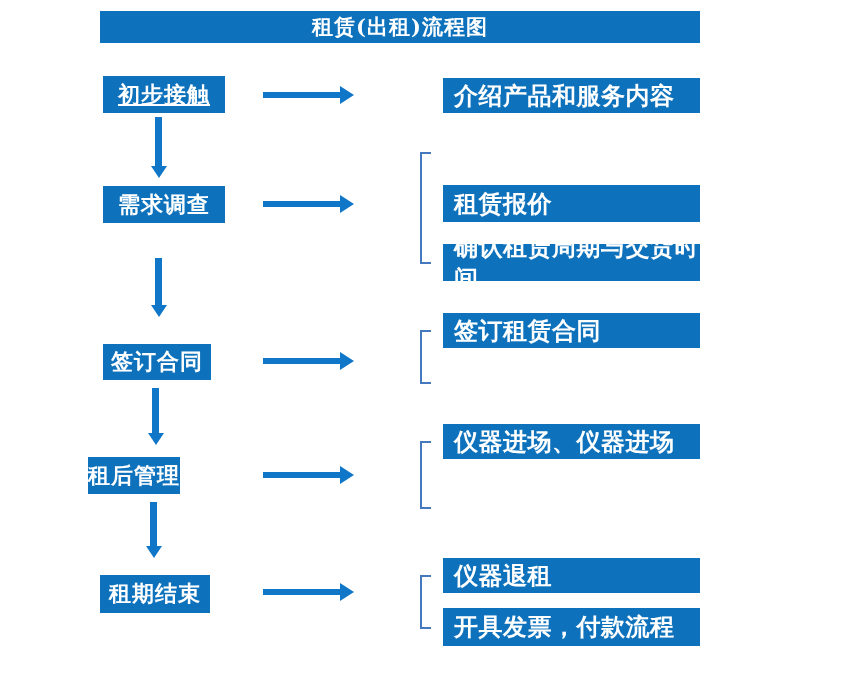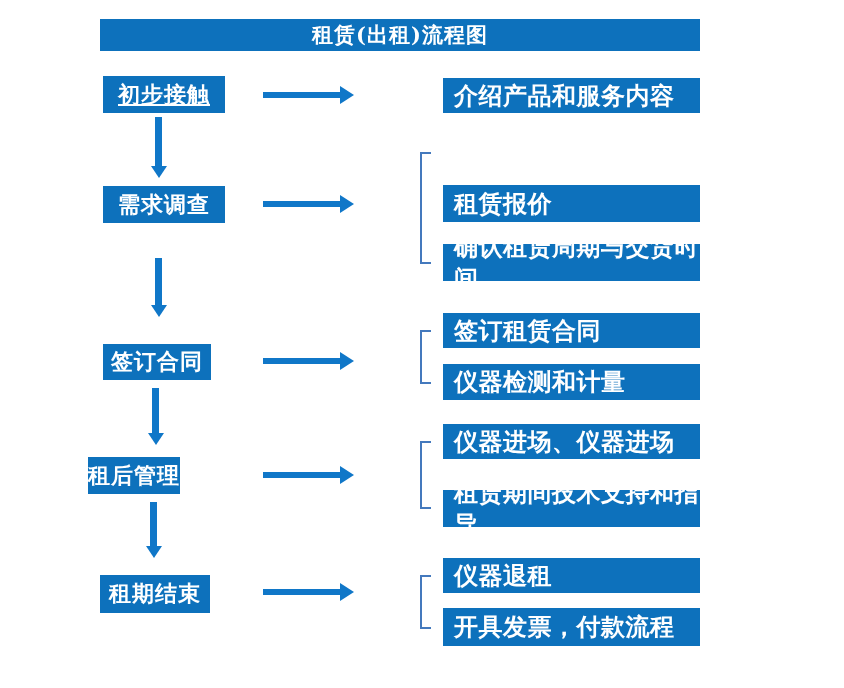--- a/index.html
+++ b/index.html
@@ -8,21 +8,21 @@
     --bracket:#4479bd;
     --text:#ffffff;
     --bg:#ffffff;
   }
   html,body{margin:0;padding:0;background:var(--bg);}
   .canvas{
     position:relative;width:844px;height:688px;background:var(--bg);
     font-family:"DejaVu Serif","Liberation Serif",serif;overflow:hidden;
   }
   .title-bar{
-    position:absolute;left:100px;top:19px;width:600px;height:32px;
+    position:absolute;left:100px;top:11px;width:600px;height:32px;
     background:var(--accent);color:var(--text);
     display:flex;align-items:center;justify-content:center;
     font-size:21px;font-weight:bold;letter-spacing:1px;
   }
   .box{
     position:absolute;background:var(--accent);color:var(--text);
     font-weight:bold;display:flex;align-items:center;box-sizing:border-box;
   }
   .stage{justify-content:center;font-size:22px;letter-spacing:1px;}
   .detail{padding-left:11px;font-size:24px;letter-spacing:0.5px;left:443px;width:257px;}
@@ -101,35 +101,29 @@
   <div class="varrow" id="v2"></div>
 
   <div class="box stage" id="s3">
     <span>签订合同</span>
   </div>
   <div class="harrow" id="a3"></div>
   <div class="bracket" id="b3"></div>
   <div class="box detail" id="r3a">
     <span>签订租赁合同</span>
   </div>
-  <div class="box detail" id="r3b">
-    <span>仪器检测和计量</span>
-  </div>
   <div class="varrow" id="v3"></div>
 
   <div class="box stage" id="s4">
     <span>租后管理</span>
   </div>
   <div class="harrow" id="a4"></div>
   <div class="bracket" id="b4"></div>
   <div class="box detail" id="r4a">
     <span>仪器进场、仪器进场</span>
-  </div>
-  <div class="box detail" id="r4b">
-    <span>租赁期间技术支持和指导</span>
   </div>
   <div class="varrow" id="v4"></div>
 
   <div class="box stage" id="s5">
     <span>租期结束</span>
   </div>
   <div class="harrow" id="a5"></div>
   <div class="bracket" id="b5"></div>
   <div class="box detail" id="r5a">
     <span>仪器退租</span>

